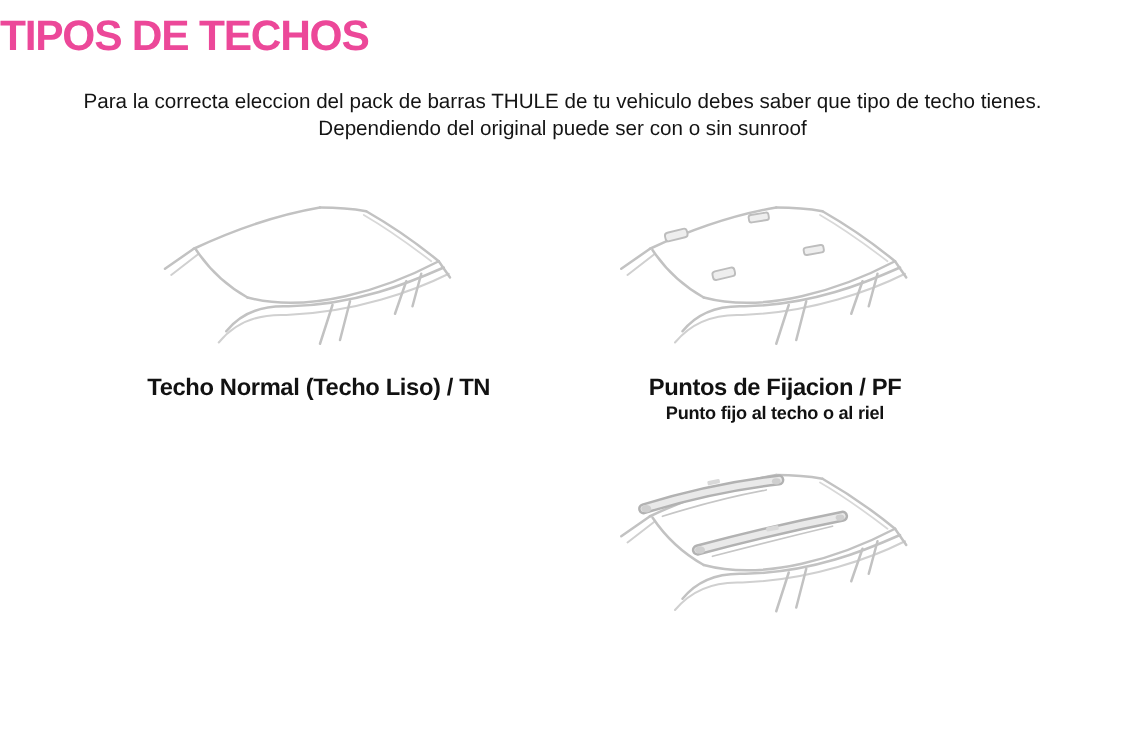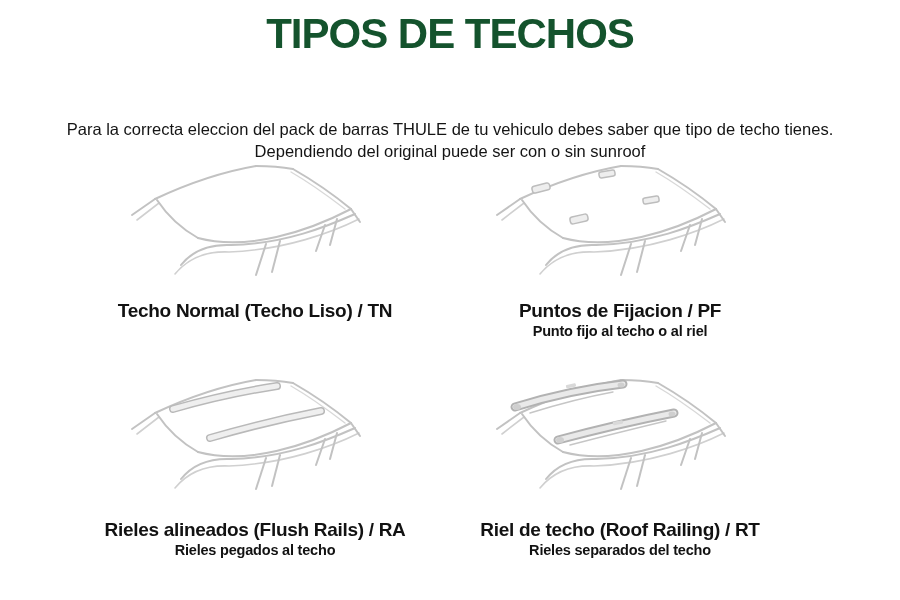--- a/index.html
+++ b/index.html
@@ -12,37 +12,36 @@
     overflow: hidden;
     font-family: "Liberation Sans", sans-serif;
     color: #151515;
   }
   .title {
     position: absolute;
     top: 10px;
     left: 0;
     width: 100%;
     margin: 0;
-    text-align: center;
-    font-size: 42px;
+    text-align: left;
+    font-size: 34px;
     font-weight: bold;
     letter-spacing: -1px;
-    color: #14532d;
+    color: #ec4899;
   }
   .intro {
     position: absolute;
     top: 71px;
     left: 0;
     width: 100%;
     text-align: center;
     font-size: 16.5px;
     line-height: 21.5px;
     font-weight: 400;
     color: #141414;
-    margin-top: 48px;
   }
   .intro p { margin: 0; }
   .cell {
     position: absolute;
     width: 340px;
     display: flex;
     flex-direction: column;
     align-items: center;
   }
   .cell svg { display: block; }
@@ -132,35 +131,20 @@
         <rect x="-9" y="-3.5" width="18" height="7" rx="2.5" transform="translate(109,67) rotate(-13)"></rect>
         <rect x="-8" y="-3" width="16" height="6" rx="2" transform="translate(181,48) rotate(-10)"></rect>
       </g>
     </svg>
     <figcaption class="caption">
       <div class="cap-main">Puntos de Fijacion / PF</div>
       <div class="cap-sub">Punto fijo al techo o al riel</div>
     </figcaption>
   </figure>
 
-  <figure class="cell r2 c1" style="margin:0">
-    <svg width="300" height="145" viewBox="0 0 300 145">
-      <use href="#roof-base"></use>
-      <g fill="none" stroke-linecap="round">
-        <path d="M 68,43 Q 120,28 172,20" stroke="#b9b9b9" stroke-width="8"></path>
-        <path d="M 68,43 Q 120,28 172,20" stroke="#efefef" stroke-width="5"></path>
-        <path d="M 105,72 Q 160,56 216,45" stroke="#b9b9b9" stroke-width="8"></path>
-        <path d="M 105,72 Q 160,56 216,45" stroke="#efefef" stroke-width="5"></path>
-      </g>
-    </svg>
-    <figcaption class="caption">
-      <div class="cap-main">Rieles alineados (Flush Rails) / RA</div>
-      <div class="cap-sub">Rieles pegados al techo</div>
-    </figcaption>
-  </figure>
 
   <figure class="cell r2 c2" style="margin:0">
     <svg width="300" height="145" viewBox="0 0 300 145">
       <use href="#roof-base"></use>
       <g fill="none" stroke-linecap="round">
         <path d="M 45,41 Q 100,24 153,18" stroke="#b2b2b2" stroke-width="9"></path>
         <path d="M 45,41 Q 100,24 153,18" stroke="#e9e9e9" stroke-width="5"></path>
         <path d="M 60,47 Q 105,33 143,26" stroke="#c6c6c6" stroke-width="1.4"></path>
         <path d="M 88,74 Q 148,58 204,47" stroke="#b2b2b2" stroke-width="9"></path>
         <path d="M 88,74 Q 148,58 204,47" stroke="#e9e9e9" stroke-width="5"></path>
@@ -168,19 +152,15 @@
       </g>
       <g fill="#cfcfcf" stroke="none">
         <ellipse cx="47" cy="41" rx="4" ry="3"></ellipse>
         <ellipse cx="151" cy="19" rx="3.5" ry="2.5"></ellipse>
         <ellipse cx="90" cy="74" rx="4" ry="3"></ellipse>
         <ellipse cx="202" cy="48" rx="3.5" ry="2.5"></ellipse>
         <rect x="96" y="18" width="10" height="3.5" rx="1" fill="#d9d9d9" transform="rotate(-12 101 20)"></rect>
         <rect x="143" y="55" width="10" height="3.5" rx="1" fill="#d9d9d9" transform="rotate(-11 148 57)"></rect>
       </g>
     </svg>
-    <figcaption class="caption">
-      <div class="cap-main">Riel de techo (Roof Railing) / RT</div>
-      <div class="cap-sub">Rieles separados del techo</div>
-    </figcaption>
   </figure>
 
 </div>
 
 </body></html>

